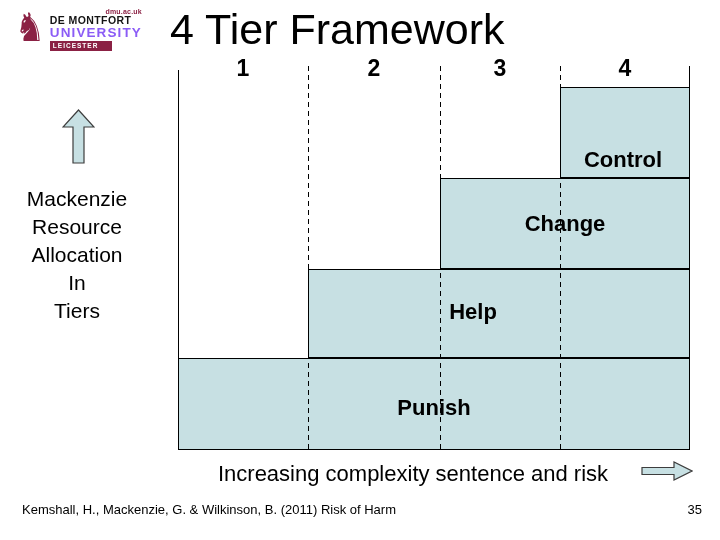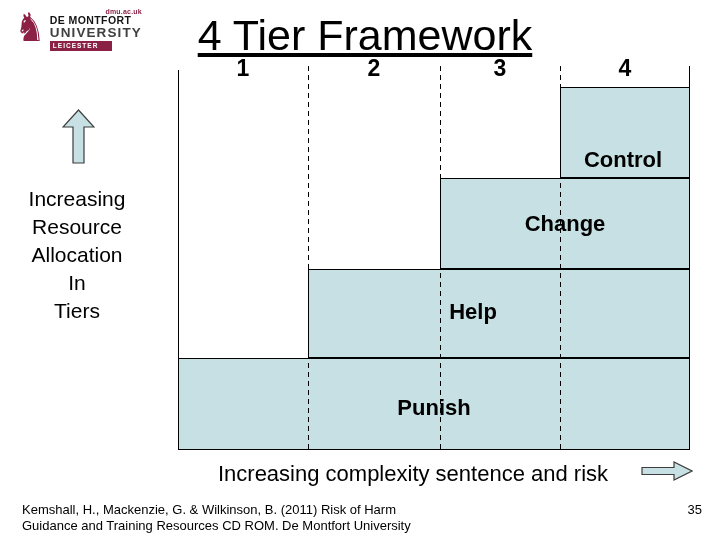--- a/index.html
+++ b/index.html
@@ -6,26 +6,26 @@
   .slide{
     position:relative;width:720px;height:540px;background:#ffffff;overflow:hidden;
     font-family:"Liberation Sans","DejaVu Sans",sans-serif;color:#000;
   }
   
   .logo{position:absolute;left:12px;top:6px;display:flex;align-items:flex-start;gap:2px;}
   .lion{font-family:"DejaVu Sans",sans-serif;font-size:40px;line-height:42px;color:#8b2144;transform:scaleX(.85);}
   .logo-text{display:flex;flex-direction:column;align-items:flex-start;padding-top:2px;}
   .logo-url{font-size:7px;font-weight:bold;color:#8b2144;align-self:flex-end;letter-spacing:.2px;}
   .logo-l1{font-size:10.5px;font-weight:bold;color:#141414;letter-spacing:.4px;line-height:11px;}
-  .logo-l2{font-size:13.5px;font-weight:bold;color:#404040;letter-spacing:1.1px;line-height:14px;}
+  .logo-l2{font-size:13.5px;font-weight:bold;color:#8b5cf6;letter-spacing:1.1px;line-height:14px;}
   .logo-l3{font-size:6.5px;font-weight:bold;color:#fff;background:#8b2144;letter-spacing:1px;
            padding:1px 14px 2px 3px;margin-top:1px;}
   
-  .title{position:absolute;left:170px;top:6px;width:378px;margin:6px;text-align:center;
-         font-size:43px;font-weight:400;line-height:46px;letter-spacing:0;text-decoration:underline;}
+  .title{position:absolute;left:170px;top:6px;width:378px;margin:0;
+         font-size:43px;font-weight:400;line-height:46px;letter-spacing:0;}
   
   .tiernum{position:absolute;top:56px;font-size:23px;font-weight:bold;text-align:center;line-height:24px;}
   .n1{left:178px;width:130px;}
   .n2{left:308px;width:132px;}
   .n3{left:440px;width:120px;}
   .n4{left:560px;width:130px;}
   
   .box{position:absolute;background:#c7e0e3;border:1px solid #000;box-sizing:border-box;z-index:1;}
   .box-control{left:560px;top:87px;width:130px;height:91px;}
   .box-change{left:440px;top:178px;width:250px;height:91px;}
@@ -95,32 +95,31 @@
 
   <div class="tierlabel lbl-punish">Punish</div>
   <div class="tierlabel lbl-help">Help</div>
   <div class="tierlabel lbl-change">Change</div>
   <div class="tierlabel lbl-control">Control</div>
 
   <svg class="up-arrow" width="33" height="55" viewBox="0 0 33 55">
     <polygon class="arrow-shape" points="16.5,1 32,18 22,18 22,54 11,54 11,18 1,18"></polygon>
   </svg>
   <div class="left-axis">
-    <span>Increasing</span>
+    <span>Mackenzie</span>
     <span>Resource</span>
     <span>Allocation</span>
     <span>In</span>
     <span>Tiers</span>
   </div>
 
   <div class="bottom-axis">Increasing complexity sentence and risk</div>
   <svg class="right-arrow" width="52" height="20" viewBox="0 0 52 20">
     <polygon class="arrow-shape" points="1,6.5 33,6.5 33,1 51,10 33,19 33,13.5 1,13.5"></polygon>
   </svg>
 
   <div class="footer">
     <div><span>Kemshall, H., Mackenzie, G. &amp; Wilkinson, B. (2011) </span><span class="it">Risk of Harm</span></div>
-    <div><span class="it">Guidance and Training Resources CD ROM</span><span>. De Montfort University</span></div>
   </div>
 
   <div class="pagenum">35</div>
 
 </div>
 
 </body></html>

